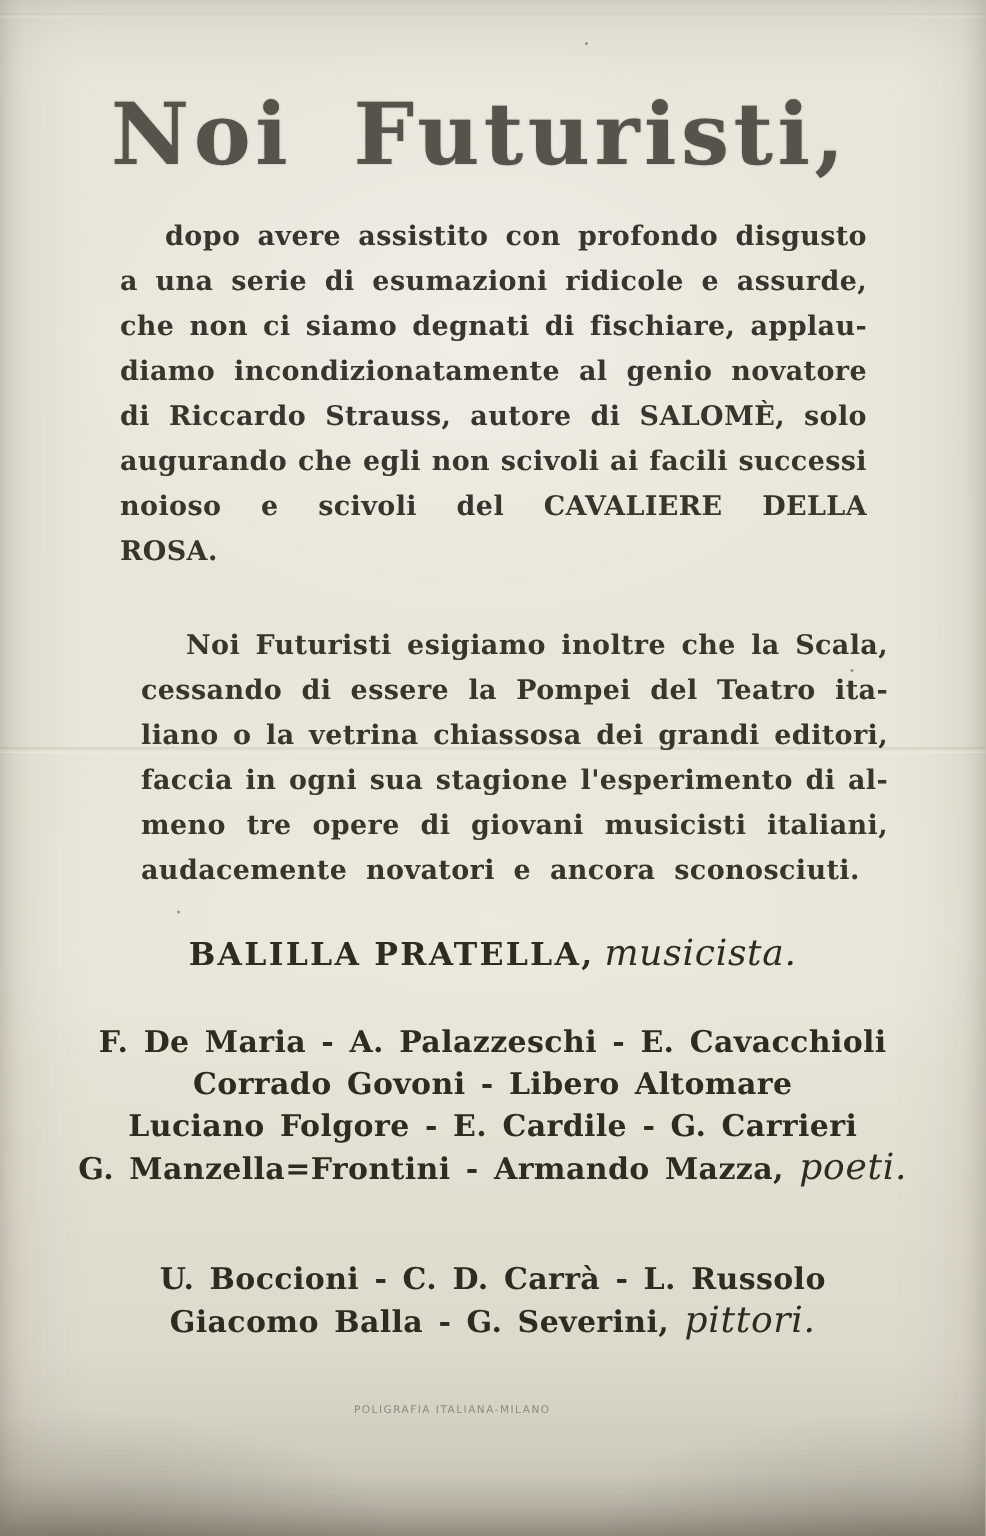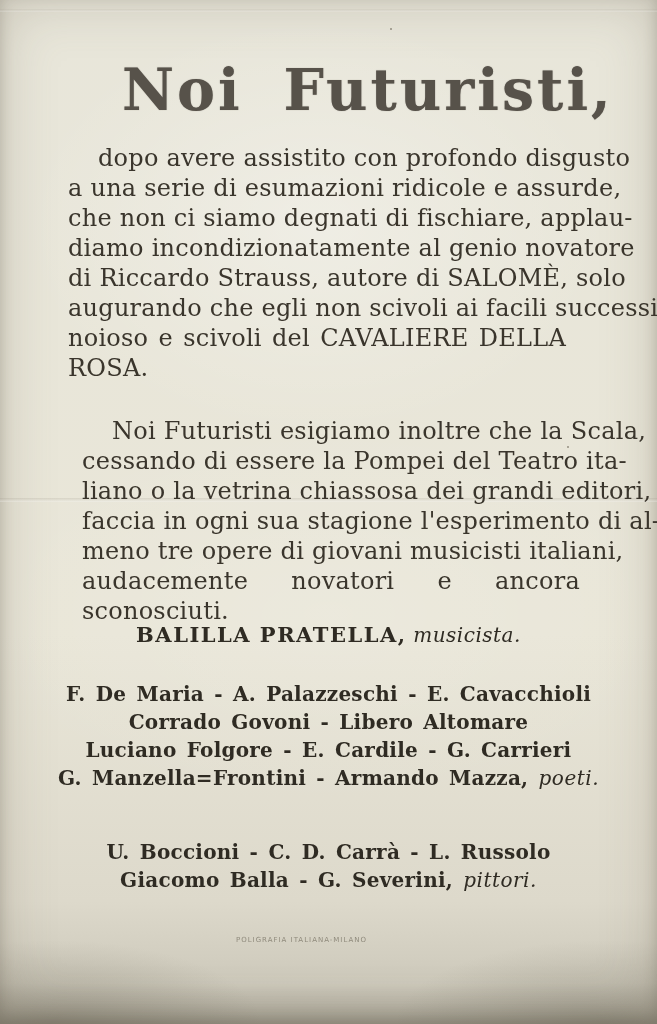--- a/index.html
+++ b/index.html
@@ -33,46 +33,45 @@
     background:linear-gradient(to bottom, rgba(120,112,95,0.16), rgba(255,255,255,0.28));
   }
   .speck{position:absolute;width:2px;height:2px;border-radius:50%;background:rgba(80,74,60,0.55);}
   .title{
     position:absolute;left:74px;top:56px;
     font-size:57px;font-weight:bold;
     letter-spacing:3px;word-spacing:18px;
     color:var(--title-ink);
     text-shadow:0 0 1px rgba(87,82,74,0.5);
     white-space:nowrap;
-    margin-left:48px;
   }
   .para{
-    position:absolute;left:68px;width:498px;
+    position:absolute;left:80px;width:498px;
     color:var(--body-ink);
-    font-size:24px;font-weight:normal;letter-spacing:0.25px;
+    font-size:18px;font-weight:bold;letter-spacing:0.25px;
   }
   .para-1{top:143px;}
   .para-2{top:416px;margin-left:14px;}
   .pline{
     height:30px;line-height:30px;
     text-align:justify;text-align-last:justify;
     white-space:nowrap;
   }
   .pline.indent{padding-left:30px;}
   .pline.last{text-align-last:left;white-space:normal;word-spacing:6px;}
   .sig{
     position:absolute;left:0;width:657px;
     text-align:center;color:var(--names-ink);
   }
   .sig-musician{top:620px;font-size:21px;line-height:30px;}
   .sig-musician .names{font-weight:bold;letter-spacing:1.5px;}
   .role{font-style:italic;font-weight:normal;letter-spacing:0.5px;}
   .sig-poets{top:680px;font-size:20px;line-height:28px;font-weight:bold;word-spacing:3px;letter-spacing:0.25px;}
   .sig-painters{top:838px;font-size:20px;line-height:28px;font-weight:bold;word-spacing:3px;letter-spacing:0.25px;}
-  .sig .role{font-size:20px;}
+  .sig .role{font-size:24px;}
   .imprint{
     position:absolute;left:0;top:936px;width:603px;
     text-align:center;
     font-family:"DejaVu Sans", sans-serif;
     font-size:7px;letter-spacing:1px;
     color:var(--imprint-ink);
   }
 </style>
 </head>
 <body>

